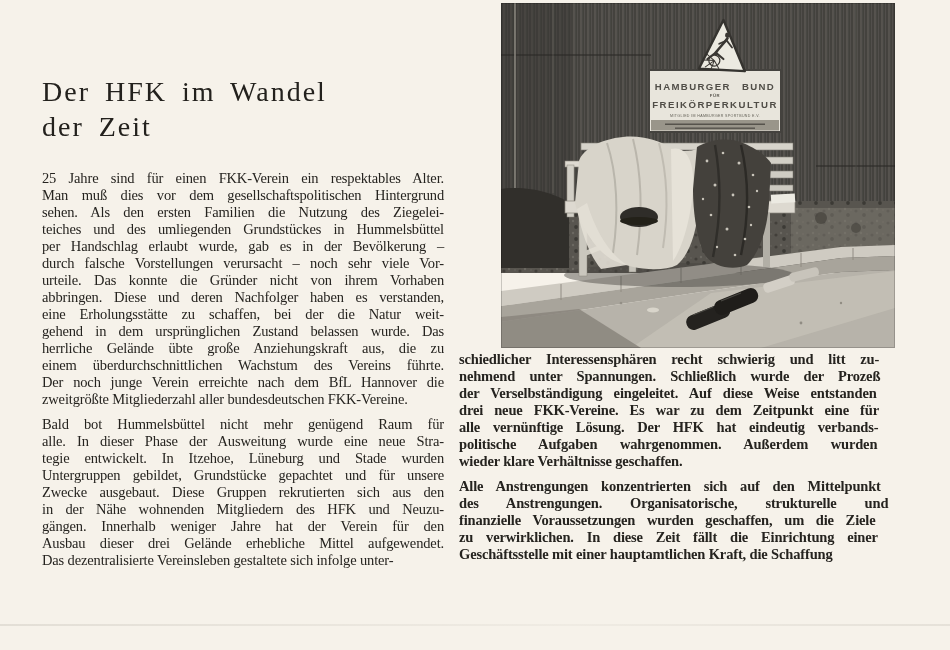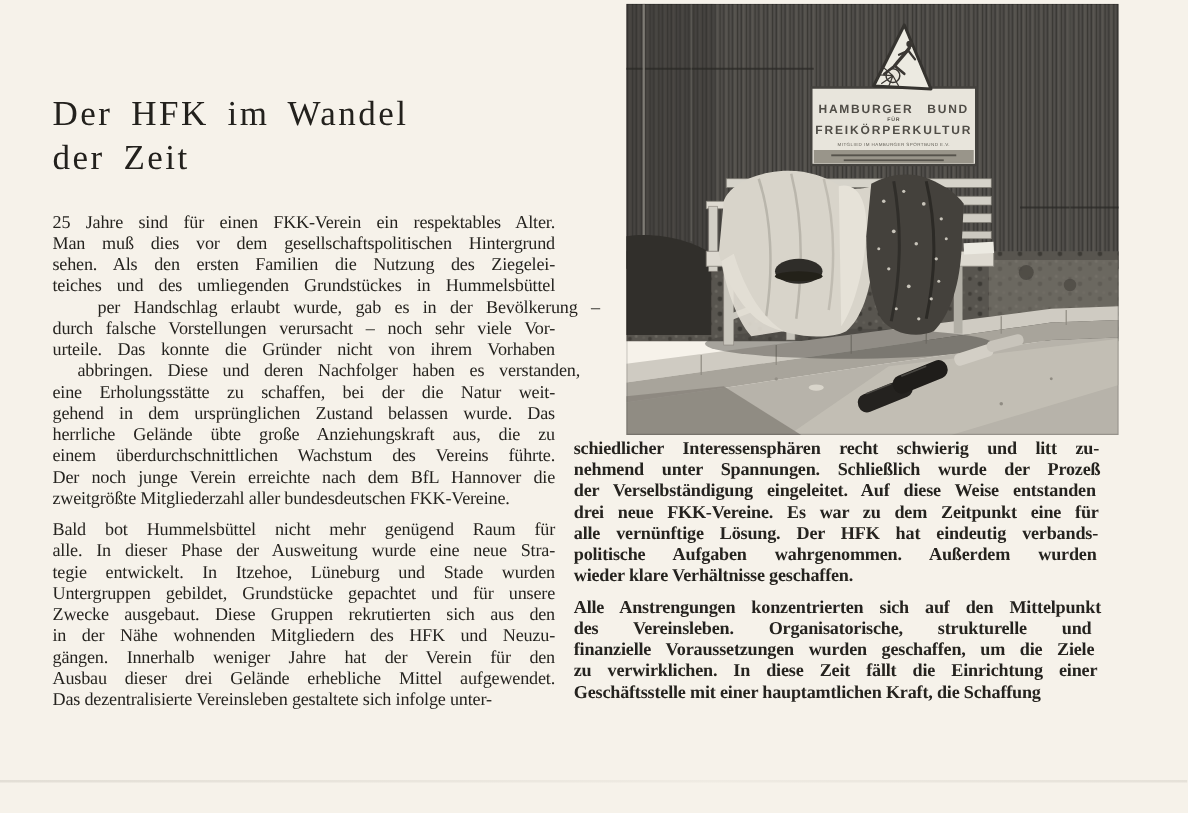--- a/index.html
+++ b/index.html
@@ -44,24 +44,24 @@
     <span>Der HFK im Wandel</span>
     <span>der Zeit</span>
   </h1>
 
   <div class="col col-left">
     <div class="para">
         <div class="tline" style="word-spacing: 8.90625px;"><span>25 Jahre sind für einen FKK-Verein ein respektables Alter.</span></div>
         <div class="tline" style="word-spacing: 10.0755px;"><span>Man muß dies vor dem gesellschaftspolitischen Hintergrund</span></div>
         <div class="tline" style="word-spacing: 9.875px;"><span>sehen. Als den ersten Familien die Nutzung des Ziegelei-</span></div>
         <div class="tline" style="word-spacing: 8.6901px;"><span>teiches und des umliegenden Grundstückes in Hummelsbüttel</span></div>
-        <div class="tline" style="word-spacing: 7.31944px; margin-left: 36px;"><span>per Handschlag erlaubt wurde, gab es in der Bevölkerung –</span></div>
+        <div class="tline" style="word-spacing: 7.31944px;"><span>per Handschlag erlaubt wurde, gab es in der Bevölkerung –</span></div>
         <div class="tline" style="word-spacing: 6.86719px;"><span>durch falsche Vorstellungen verursacht – noch sehr viele Vor-</span></div>
         <div class="tline" style="word-spacing: 9.13477px;"><span>urteile. Das konnte die Gründer nicht von ihrem Vorhaben</span></div>
-        <div class="tline" style="word-spacing: 8.34375px; margin-left: 20px;"><span>abbringen. Diese und deren Nachfolger haben es verstanden,</span></div>
+        <div class="tline" style="word-spacing: 8.34375px;"><span>abbringen. Diese und deren Nachfolger haben es verstanden,</span></div>
         <div class="tline" style="word-spacing: 10.5352px;"><span>eine Erholungsstätte zu schaffen, bei der die Natur weit-</span></div>
         <div class="tline" style="word-spacing: 8.81027px;"><span>gehend in dem ursprünglichen Zustand belassen wurde. Das</span></div>
         <div class="tline" style="word-spacing: 11.0022px;"><span>herrliche Gelände übte große Anziehungskraft aus, die zu</span></div>
         <div class="tline" style="word-spacing: 12.5469px;"><span>einem überdurchschnittlichen Wachstum des Vereins führte.</span></div>
         <div class="tline" style="word-spacing: 6.38368px;"><span>Der noch junge Verein erreichte nach dem BfL Hannover die</span></div>
         <div class="tline tline-last"><span>zweitgrößte Mitgliederzahl aller bundesdeutschen FKK-Vereine.</span></div>
       </div>
     <div class="para">
         <div class="tline" style="word-spacing: 11.75px;"><span>Bald bot Hummelsbüttel nicht mehr genügend Raum für</span></div>
         <div class="tline" style="word-spacing: 7.69444px;"><span>alle. In dieser Phase der Ausweitung wurde eine neue Stra-</span></div>
@@ -80,21 +80,21 @@
         <div class="tline" style="word-spacing: 11.4062px;"><span>schiedlicher Interessensphären recht schwierig und litt zu-</span></div>
         <div class="tline" style="word-spacing: 10.8073px;"><span>nehmend unter Spannungen. Schließlich wurde der Prozeß</span></div>
         <div class="tline" style="word-spacing: 7.77604px;"><span>der Verselbständigung eingeleitet. Auf diese Weise entstanden</span></div>
         <div class="tline" style="word-spacing: 7.62674px;"><span>drei neue FKK-Vereine. Es war zu dem Zeitpunkt eine für</span></div>
         <div class="tline" style="word-spacing: 9.36384px;"><span>alle vernünftige Lösung. Der HFK hat eindeutig verbands-</span></div>
         <div class="tline" style="word-spacing: 19.1055px;"><span>politische Aufgaben wahrgenommen. Außerdem wurden</span></div>
         <div class="tline tline-last"><span>wieder klare Verhältnisse geschaffen.</span></div>
       </div>
     <div class="para">
         <div class="tline" style="word-spacing: 9.36198px; text-align: center;"><span>Alle Anstrengungen konzentrierten sich auf den Mittelpunkt</span></div>
-        <div class="tline" style="word-spacing: 24.457px;"><span>des Vereinsleben. Organisatorische, strukturelle und</span></div>
+        <div class="tline" style="word-spacing: 24.457px;"><span>des Anstrengungen. Organisatorische, strukturelle und</span></div>
         <div class="tline" style="word-spacing: 8.2526px;"><span>finanzielle Voraussetzungen wurden geschaffen, um die Ziele</span></div>
         <div class="tline" style="word-spacing: 9.41016px;"><span>zu verwirklichen. In diese Zeit fällt die Einrichtung einer</span></div>
         <div class="tline tline-last"><span>Geschäftsstelle mit einer hauptamtlichen Kraft, die Schaffung</span></div>
       </div>
   </div>
 
   <div class="photo">
     <svg width="394" height="345" viewBox="0 0 394 345" xmlns="http://www.w3.org/2000/svg">
       <defs>
         <pattern id="reed" width="7" height="60" patternUnits="userSpaceOnUse">

